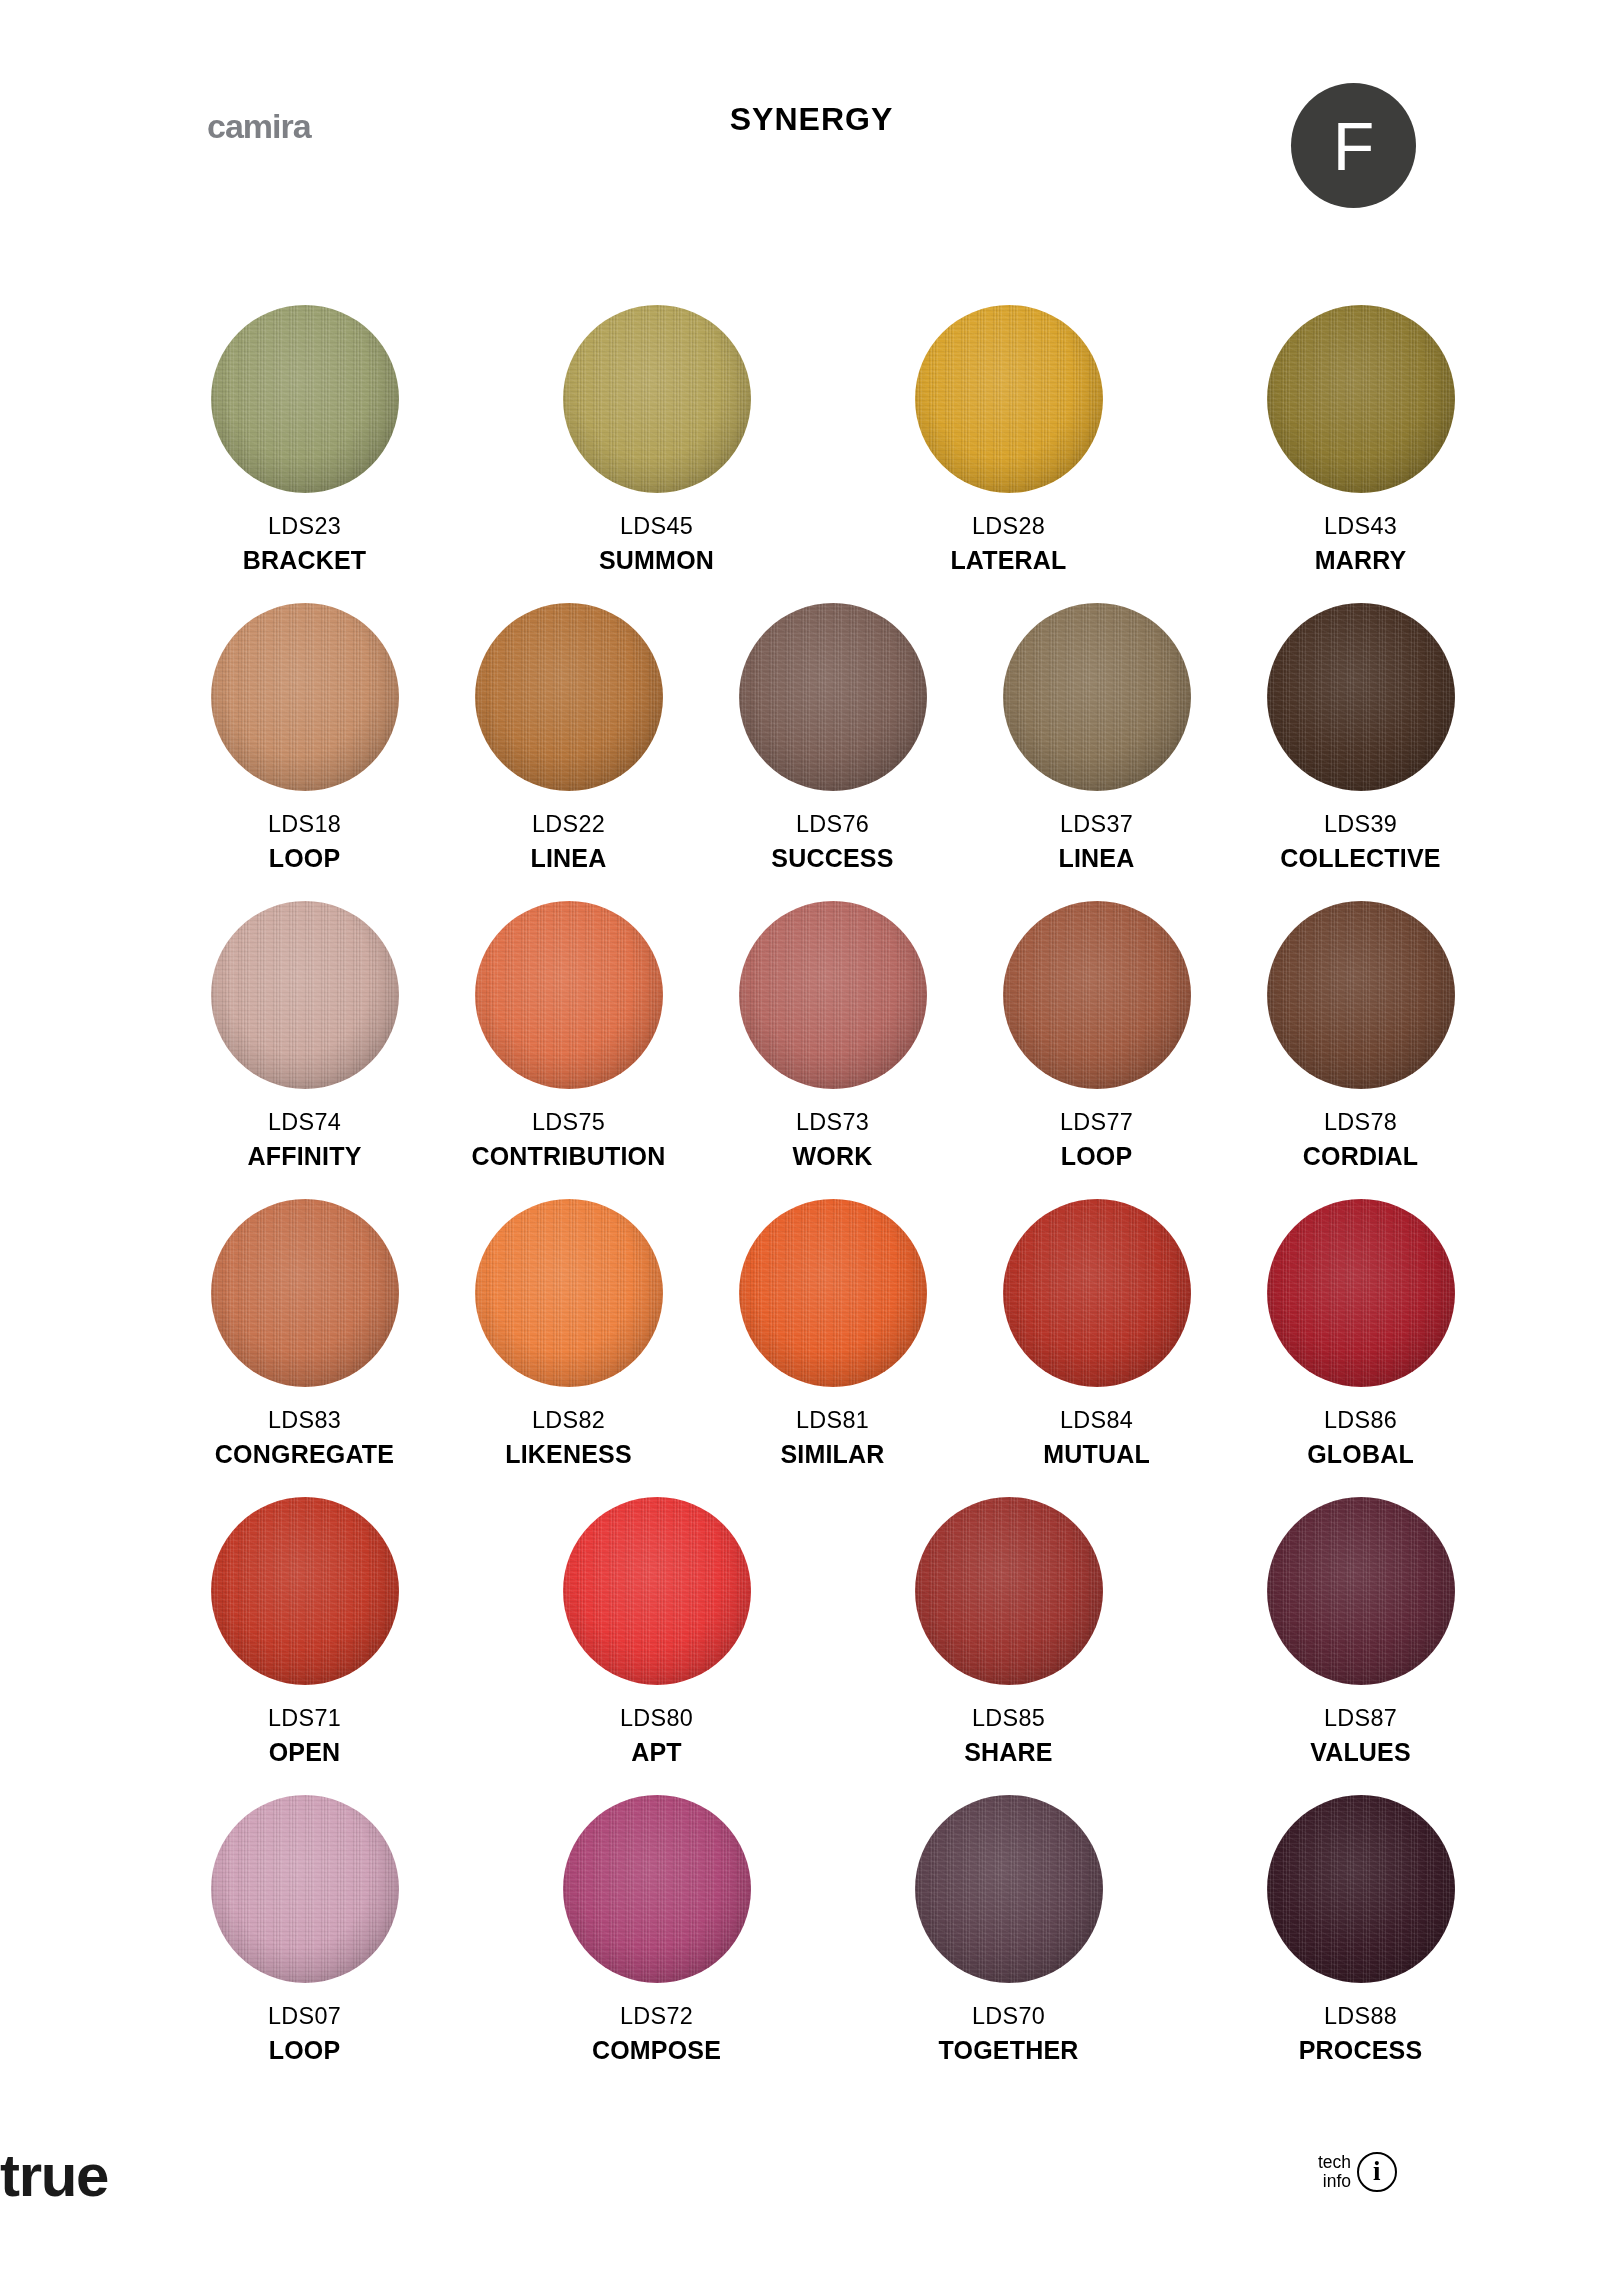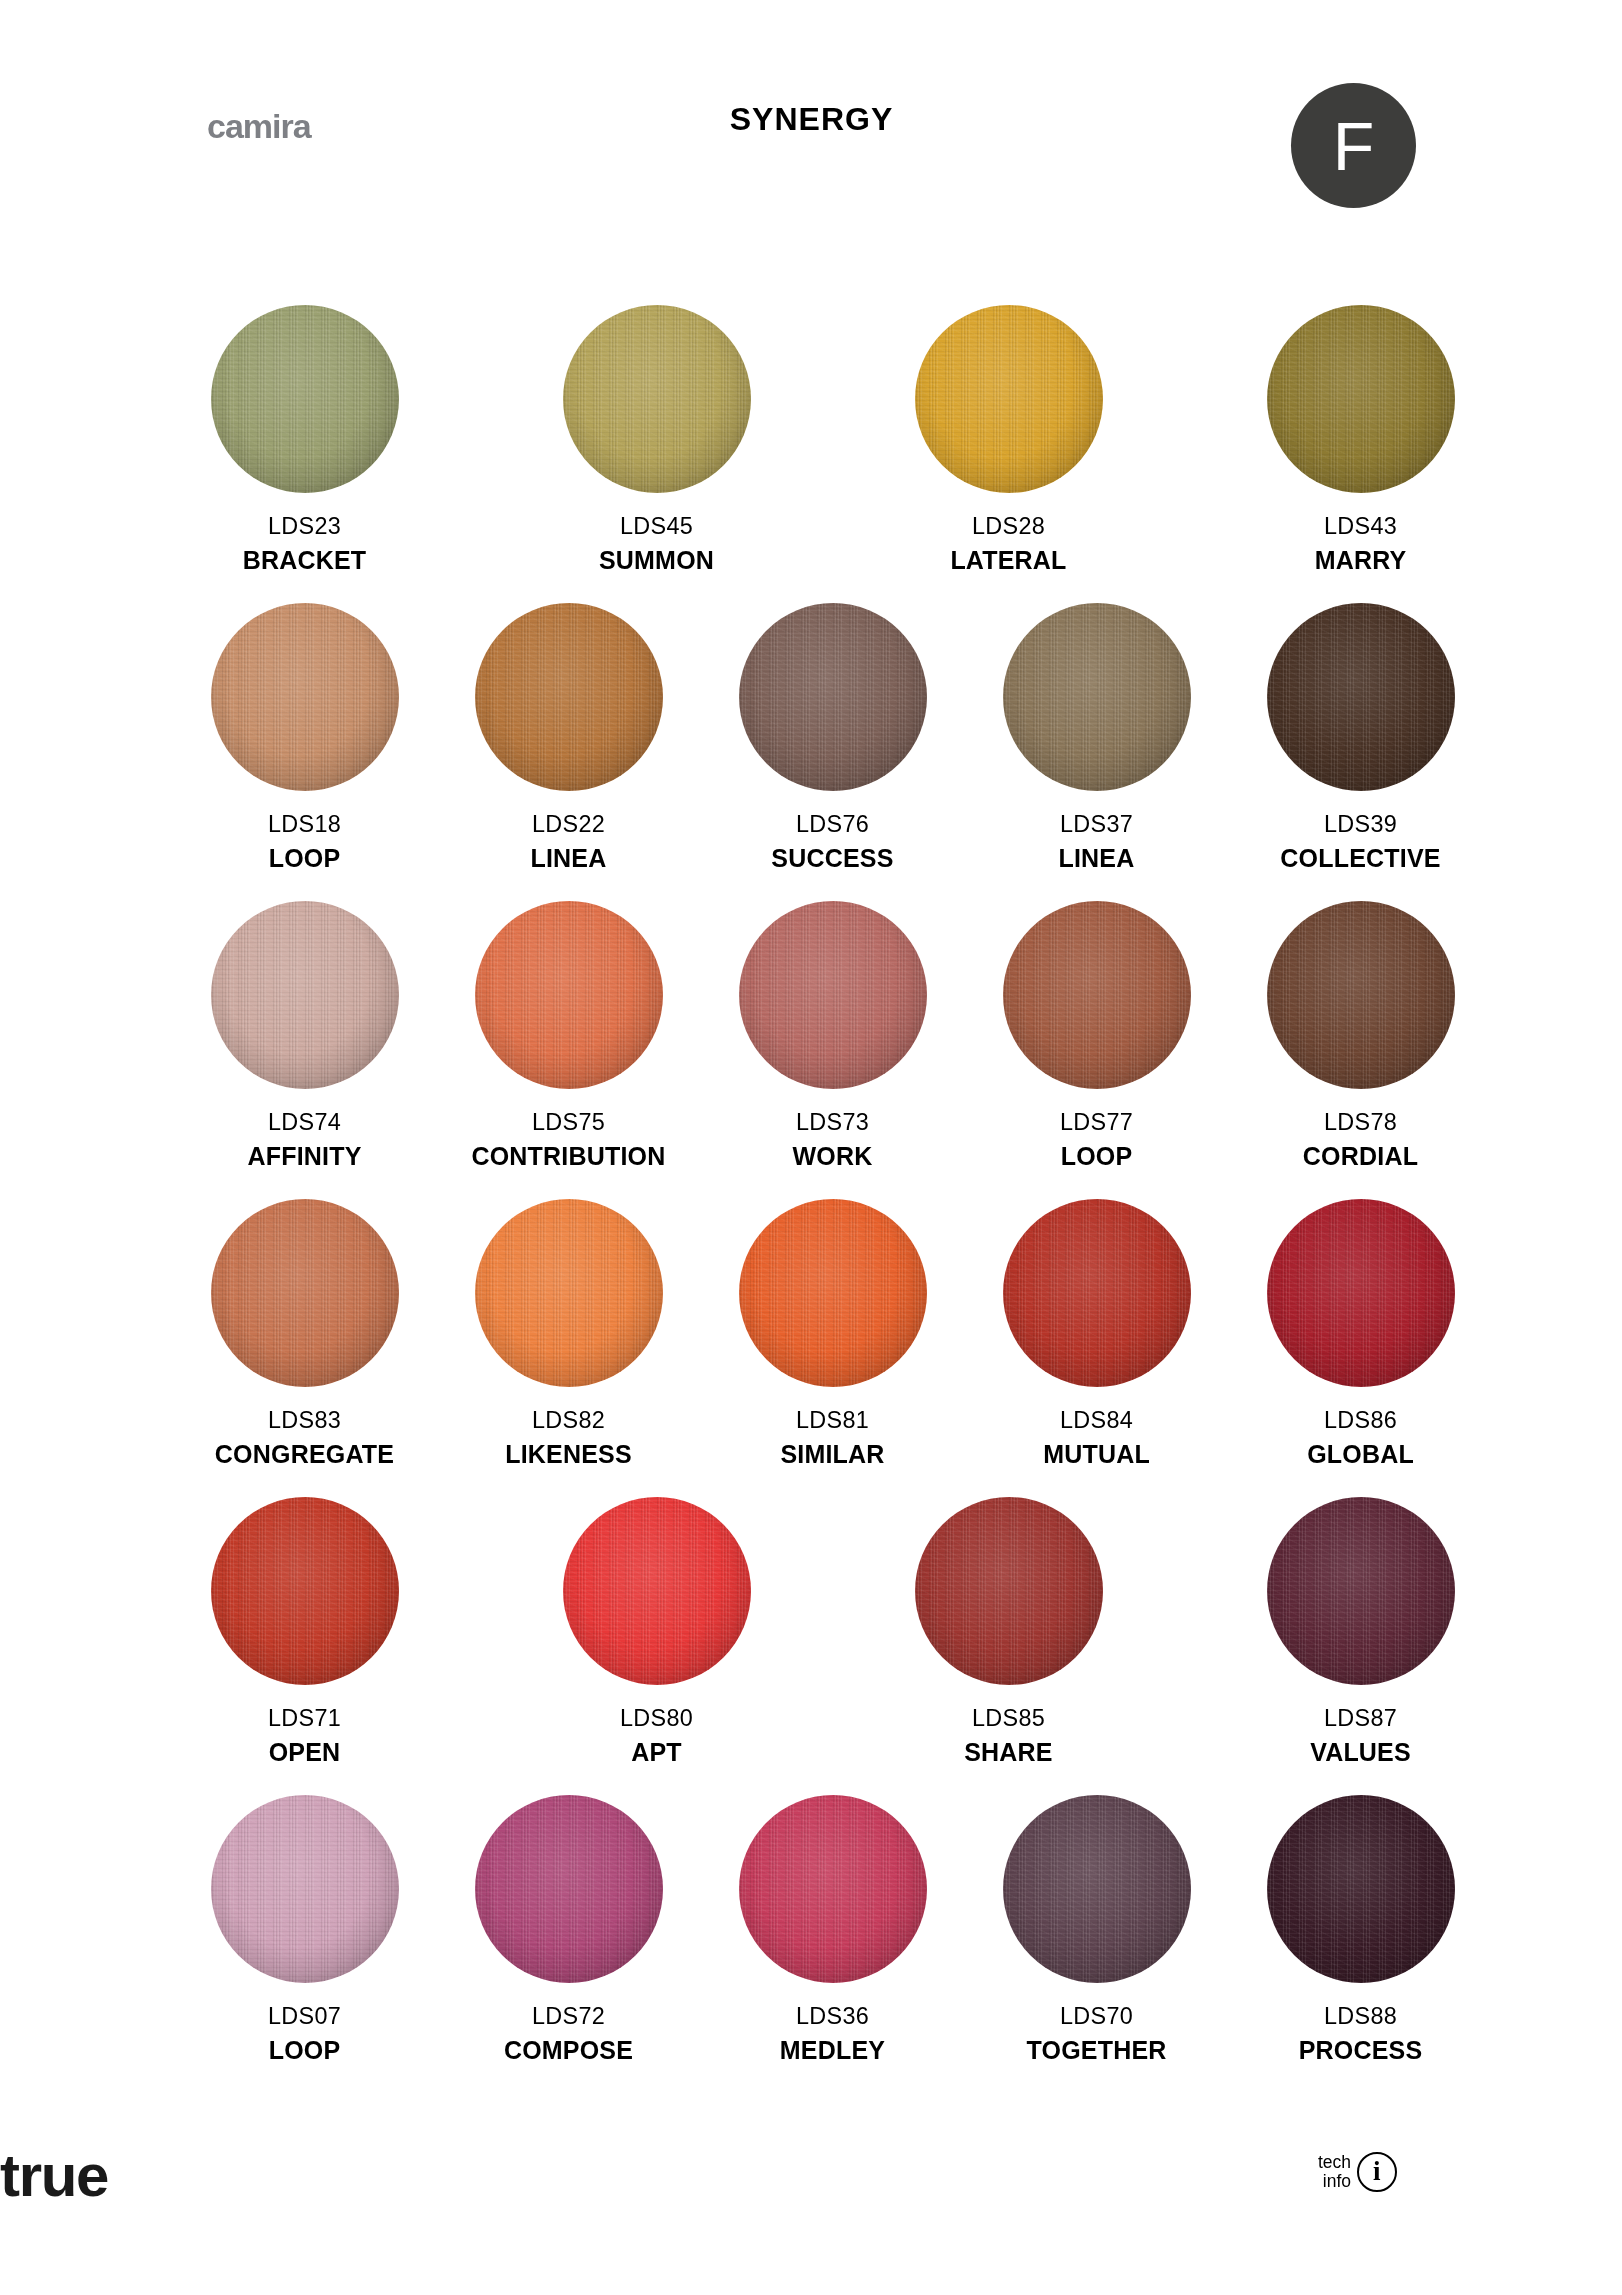--- a/index.html
+++ b/index.html
@@ -362,25 +362,20 @@
           <div class="swatch-disc" style="background-color: rgb(207, 162, 184);"></div>
           <div class="swatch-code">LDS07</div>
           <div class="swatch-name">LOOP</div>
         </div>
         <div class="swatch-cell">
           <div class="swatch-disc" style="background-color: rgb(174, 72, 120);"></div>
           <div class="swatch-code">LDS72</div>
           <div class="swatch-name">COMPOSE</div>
         </div>
         <div class="swatch-cell">
-          <div class="swatch-disc" style="background-color: rgb(198, 60, 92);"></div>
-          <div class="swatch-code">LDS36</div>
-          <div class="swatch-name">MEDLEY</div>
-        </div>
-        <div class="swatch-cell">
           <div class="swatch-disc" style="background-color: rgb(94, 68, 80);"></div>
           <div class="swatch-code">LDS70</div>
           <div class="swatch-name">TOGETHER</div>
         </div>
         <div class="swatch-cell">
           <div class="swatch-disc" style="background-color: rgb(58, 28, 40);"></div>
           <div class="swatch-code">LDS88</div>
           <div class="swatch-name">PROCESS</div>
         </div>
       </div>

